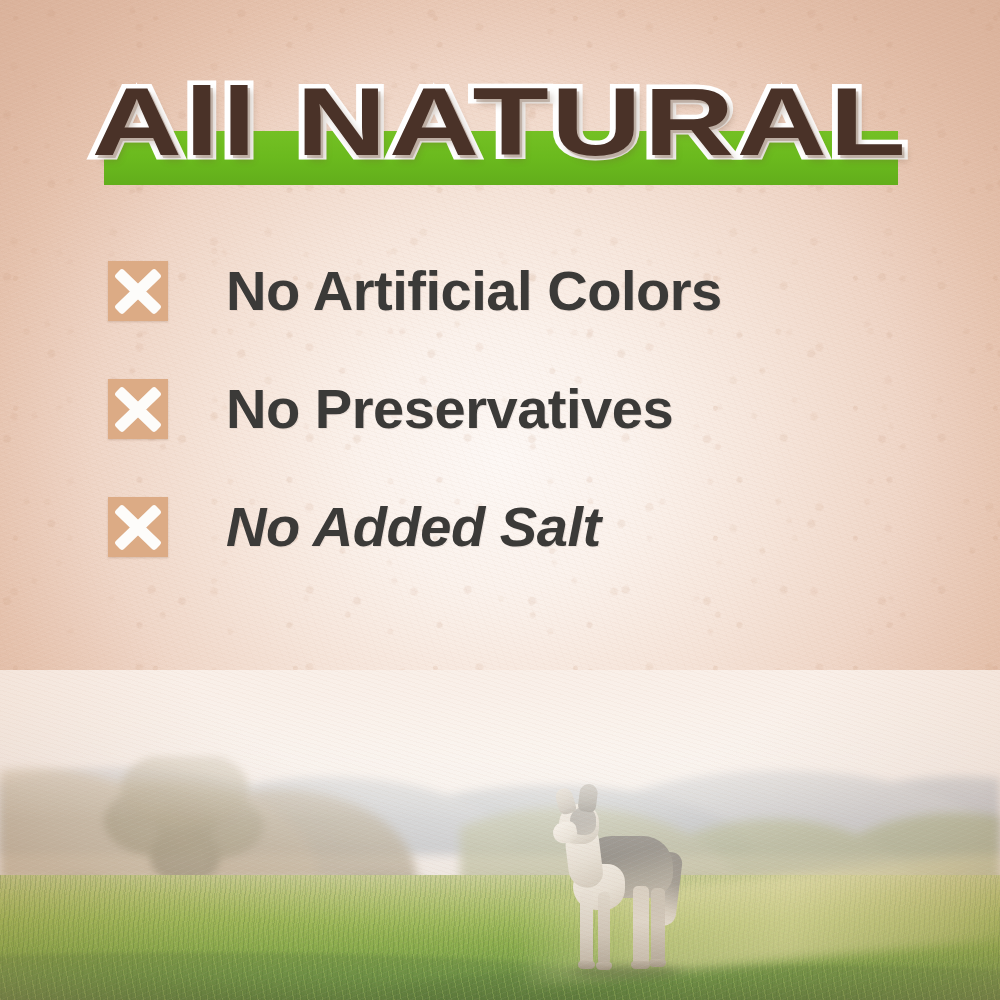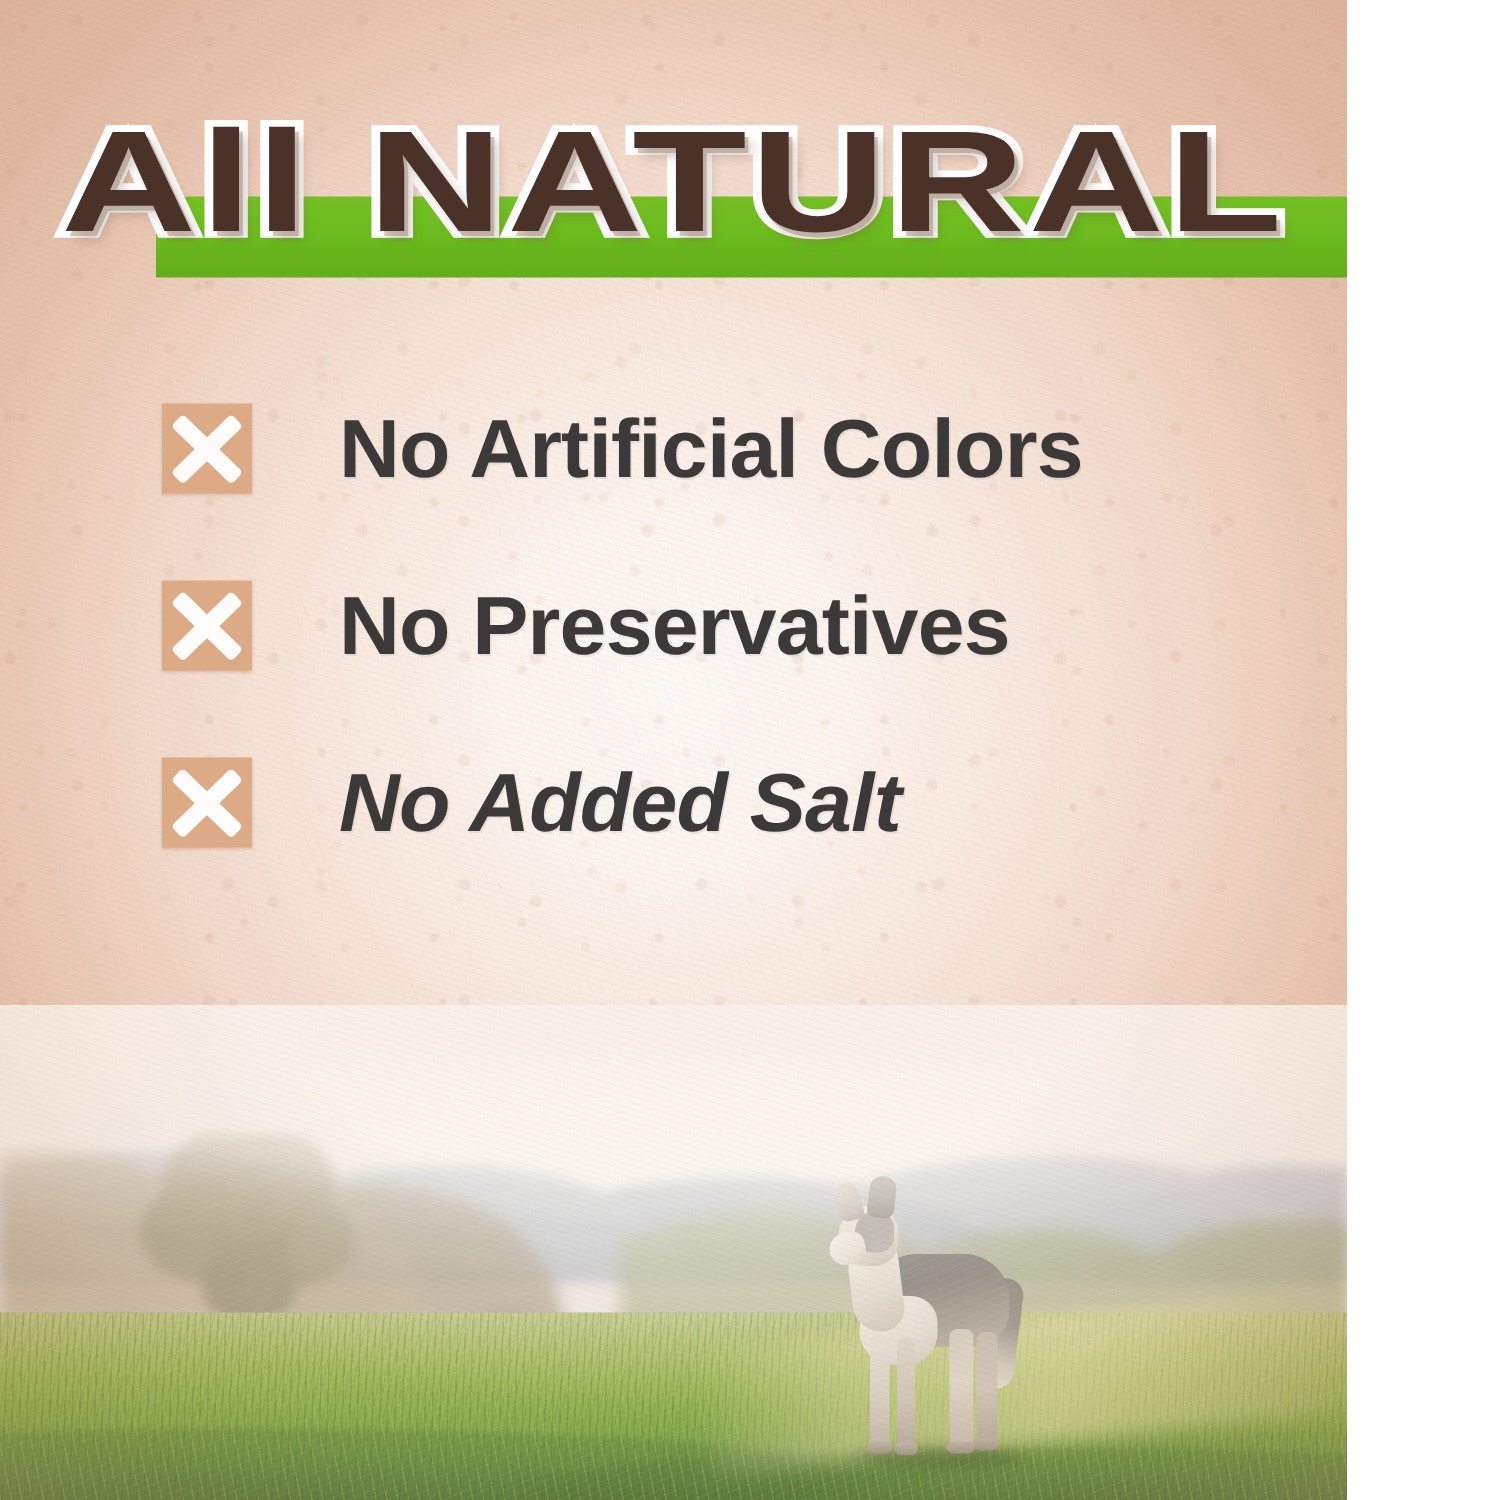--- a/index.html
+++ b/index.html
@@ -7,21 +7,21 @@
 
   html, body {
     width:1000px; height:1000px;
     overflow:hidden;
     font-family:"Liberation Sans", sans-serif;
   }
 
   
   #poster {
     position:relative;
-    width:898px; height:1000px;
+    width:1000px; height:1000px;
     background:#e9c7b3;
     overflow:hidden;
   }
 
   
   .paper-base {
     position:absolute; inset:0;
     background:
       radial-gradient(ellipse 62% 58% at 50% 46%,
         #fdf8f5 0%,
@@ -318,21 +318,20 @@
   }
 
   
   .claims {
     position:absolute;
     left:108px; top:261px;
     width:820px;
   }
   .claim-row {
     display:flex;
-    align-items:center;
     height:76px;
     margin-bottom:42px;
   }
   .claim-row:last-child { margin-bottom:0;font-style:italic; }
 
   .xbox {
     position:relative;
     flex:0 0 auto;
     width:60px; height:60px;
     background:#dcab85;

